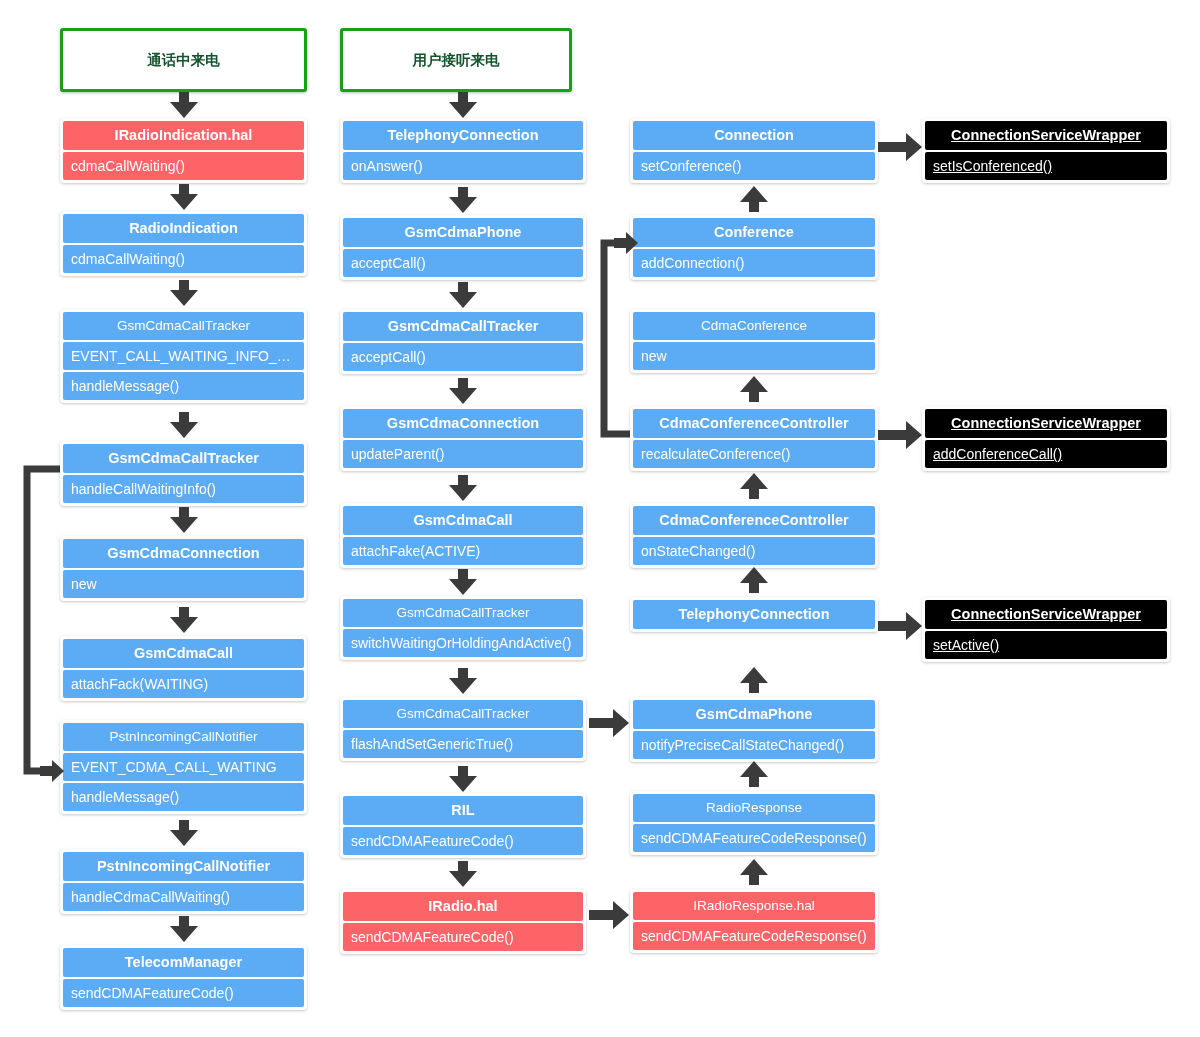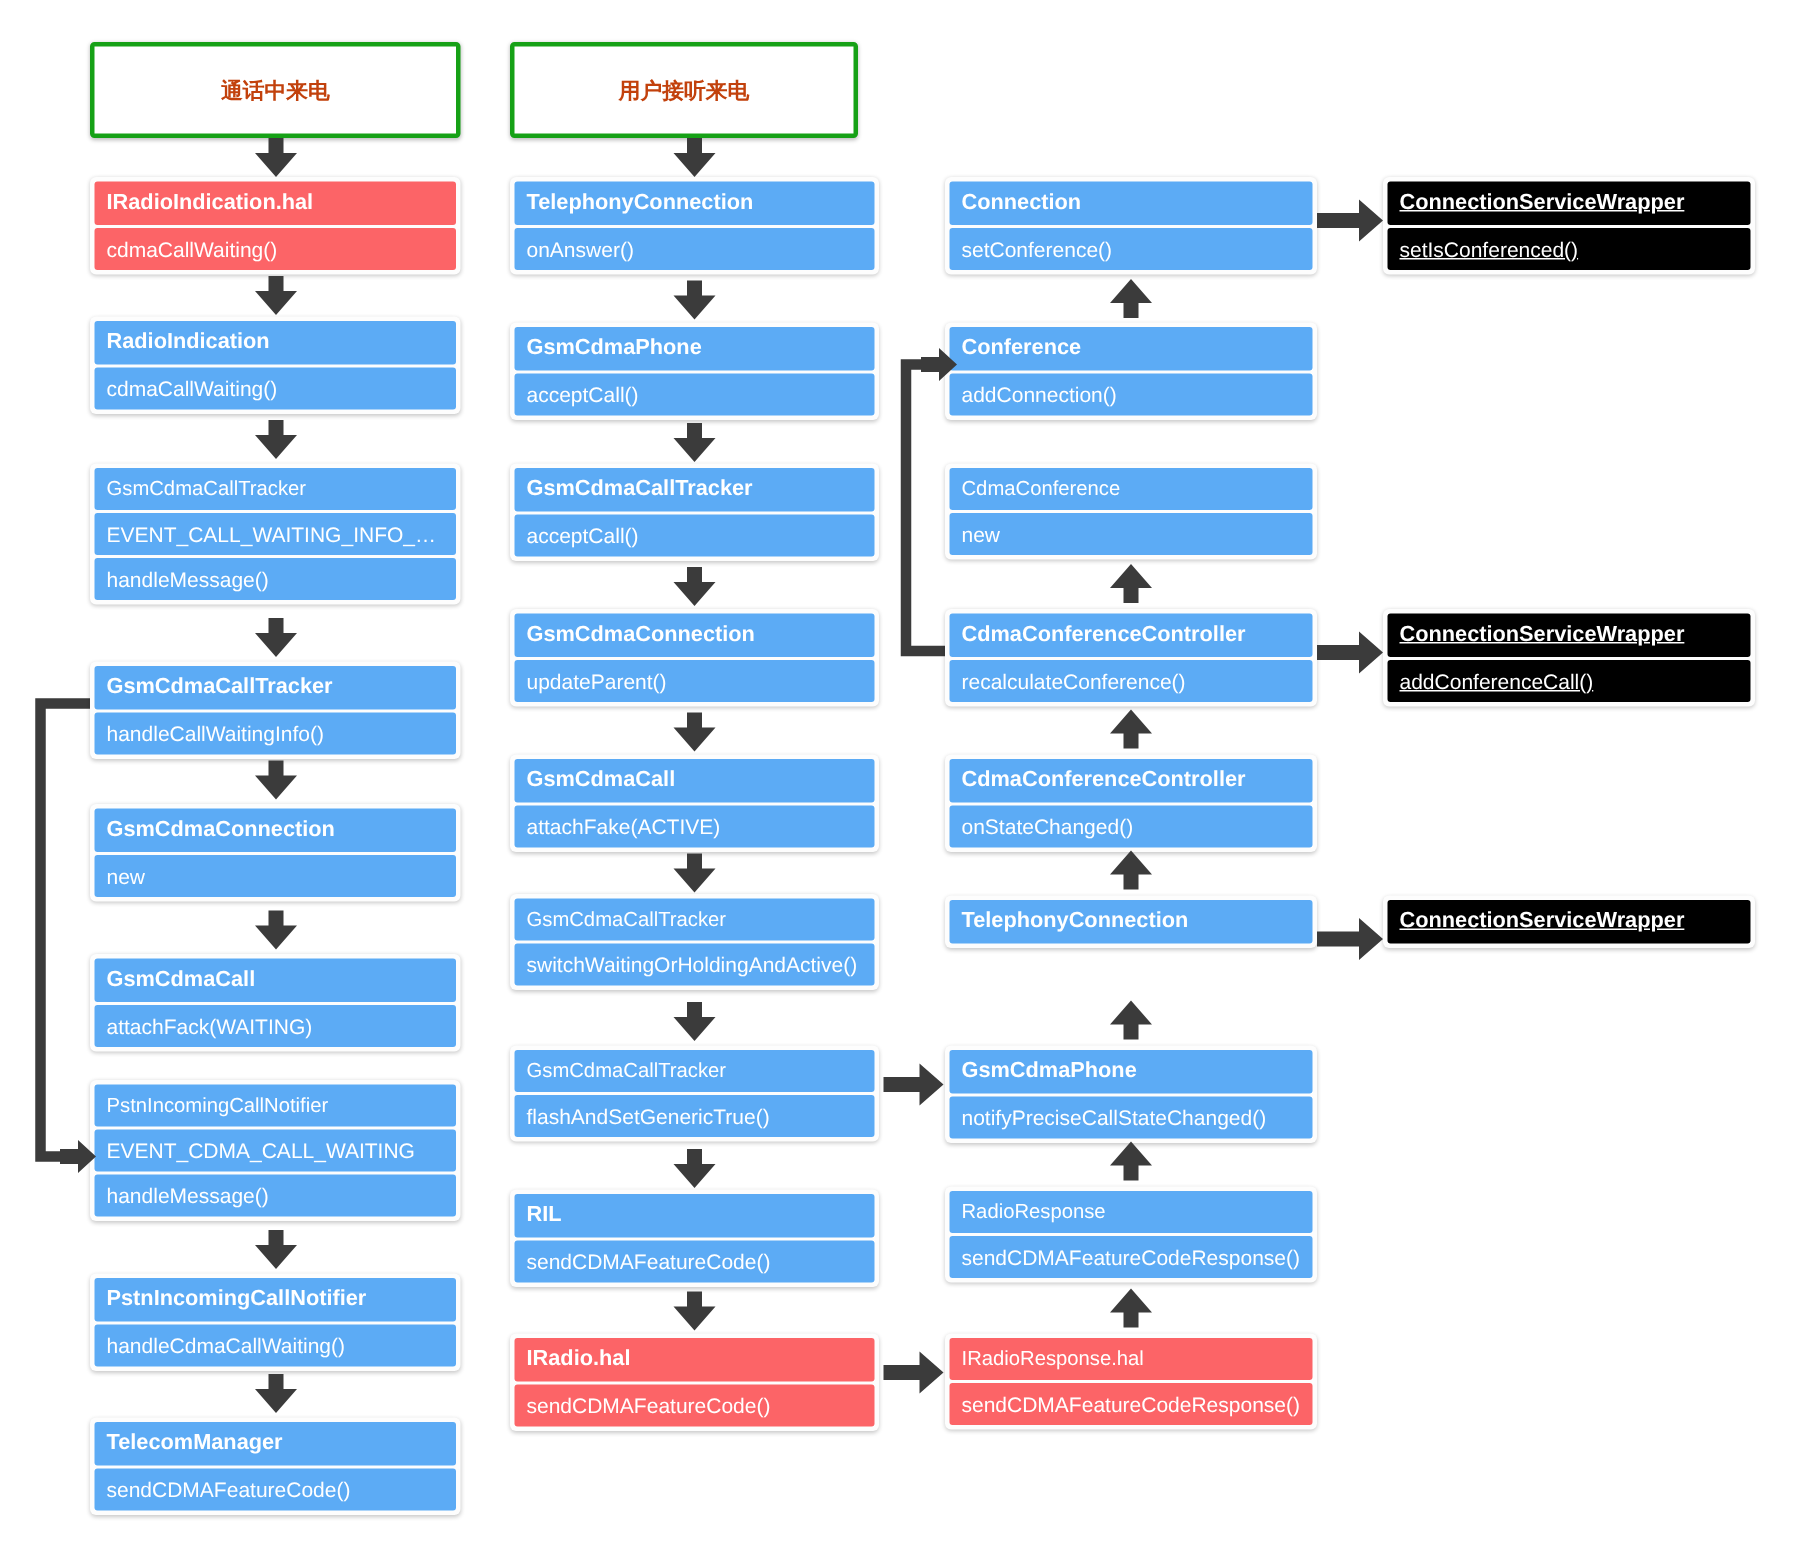--- a/index.html
+++ b/index.html
@@ -7,34 +7,34 @@
   #canvas{position:relative;width:1200px;height:1037px;background:#fff;overflow:hidden;}
 
   
   .node{position:absolute;border-radius:4px;box-sizing:border-box;
         padding:3px;background:#fdfdfd;
         box-shadow:0 1px 3px rgba(0,0,0,.22);}
   .node .row{box-sizing:border-box;color:#fff;line-height:1.15;
              padding:6px 8px;border-radius:2px;margin-bottom:2px;overflow:hidden;
              white-space:nowrap;text-overflow:ellipsis;}
   .node .row:last-child{margin-bottom:0;}
-  .node .row.title{text-align:left;font-weight:bold;font-size:14.5px;}
+  .node .row.title{text-align:center;font-weight:bold;font-size:14.5px;}
   .node .row.title.thin{font-weight:normal;font-size:13.5px;}
   .node .row.body{text-align:left;font-size:14px;font-weight:normal;}
 
   
   .blue  .row{background:#5cabf5;}
   .red   .row{background:#fc6467;}
   .purple .row{background:#000000;text-decoration:underline;}
 
   
   .term{position:absolute;box-sizing:border-box;background:#fff;
         border:3px solid #16a116;border-radius:3px;
         display:flex;align-items:center;justify-content:center;
-        color:#c2410c;font-weight:bold;font-size:14.5px;
+        color:#14532d;font-weight:bold;font-size:14.5px;
         box-shadow:0 1px 3px rgba(0,0,0,.28);}
 
   
   .arrow{position:absolute;}
   .arrow svg{display:block;overflow:visible;}
   .aclr{fill:#3b3b3b;}
 
   
   .elbow{position:absolute;left:0;top:0;width:1200px;height:1037px;pointer-events:none;}
   .elbow path{fill:none;stroke:#3b3b3b;stroke-width:7;stroke-linejoin:miter;}
@@ -182,20 +182,21 @@
   <div class="node purple" style="left:922px;top:118px;width:248px;">
     <div class="row title">ConnectionServiceWrapper</div>
     <div class="row body">setIsConferenced()</div>
   </div>
   <div class="node purple" style="left:922px;top:406px;width:248px;">
     <div class="row title">ConnectionServiceWrapper</div>
     <div class="row body">addConferenceCall()</div>
   </div>
   <div class="node purple" style="left:922px;top:597px;width:248px;">
     <div class="row title">ConnectionServiceWrapper</div>
+    <div class="row body">setActive()</div>
   </div>
 
   <div class="arrow" style="left:170px;top:92px;">
     <svg width="28" height="28" viewBox="0 0 28 28">
         <path class="aclr" d="M9,0 H19 V10 H28 L14,26 L0,10 H9 Z"></path>
       </svg>
   </div>
   <div class="arrow" style="left:170px;top:184px;">
     <svg width="28" height="28" viewBox="0 0 28 28">
         <path class="aclr" d="M9,0 H19 V10 H28 L14,26 L0,10 H9 Z"></path>

